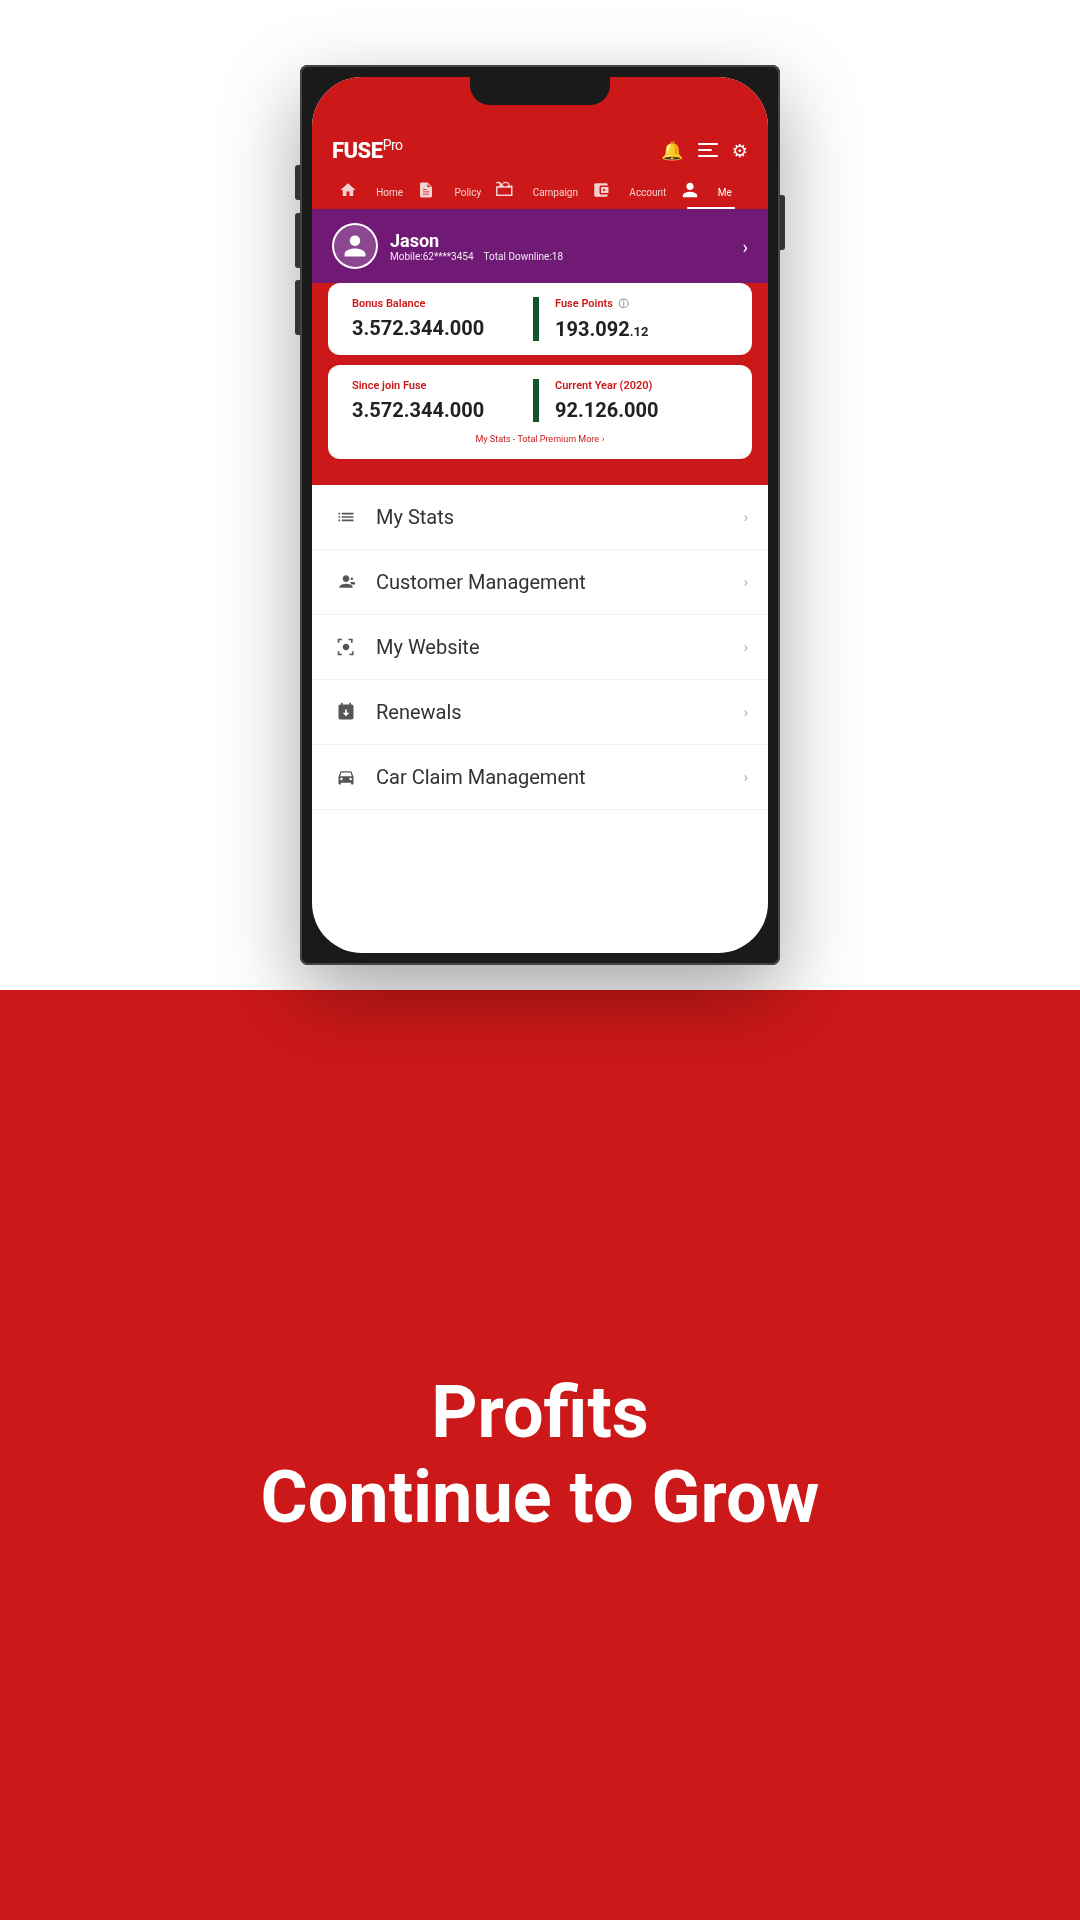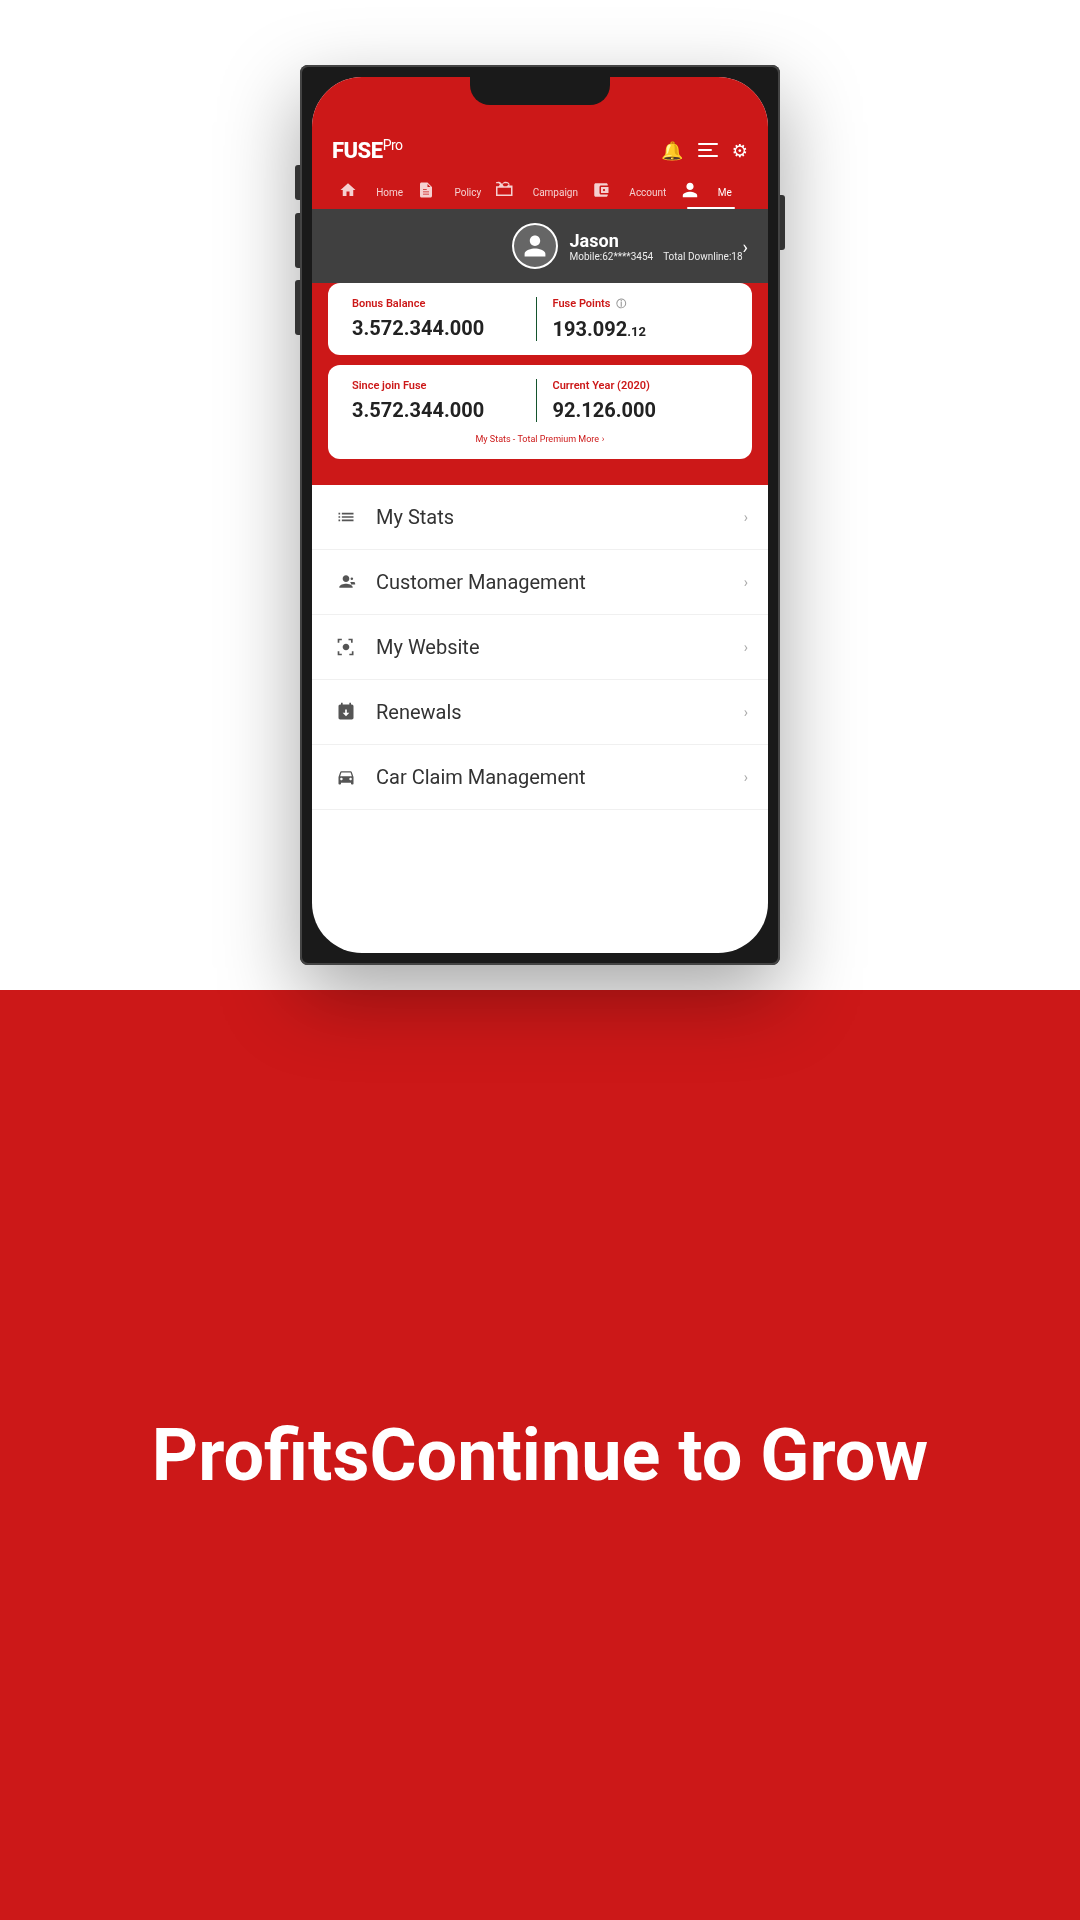--- a/index.html
+++ b/index.html
@@ -21,21 +21,21 @@
       align-items: center;
       padding-top: 40px;
     }
 
     
     .bottom-section {
       width: 100%;
       height: 930px;
       background: #cc1818;
       display: flex;
-      flex-direction: row;
+      flex-direction: column;
       justify-content: center;
       align-items: center;
     }
 
     .bottom-section .tagline-1 {
       color: #fff;
       font-size: 72px;
       font-weight: 700;
       text-align: center;
     }
@@ -157,25 +157,25 @@
       background: #fff;
       border-radius: 2px;
     }
 
     .nav-icon {
       font-size: 18px;
     }
 
     
     .profile-section {
-      background: #404040;
+      background: #701a75;
       padding: 14px 20px 14px 20px;
       display: flex;
       align-items: center;
-      justify-content: flex-end;
+      justify-content: space-between;
     }
 
     .profile-left {
       display: flex;
       align-items: center;
       gap: 12px;
     }
 
     .avatar {
       width: 46px;
@@ -224,21 +224,21 @@
     .card-row {
       display: flex;
     }
 
     .card-col {
       flex: 1;
       padding: 0 8px;
     }
 
     .card-col:first-child {
-      border-right: 1px solid #14532d;
+      border-right: 6px solid #14532d;
     }
 
     .card-label {
       color: #cc1818;
       font-size: 11px;
       font-weight: 600;
       margin-bottom: 6px;
     }
 
     .card-value {

